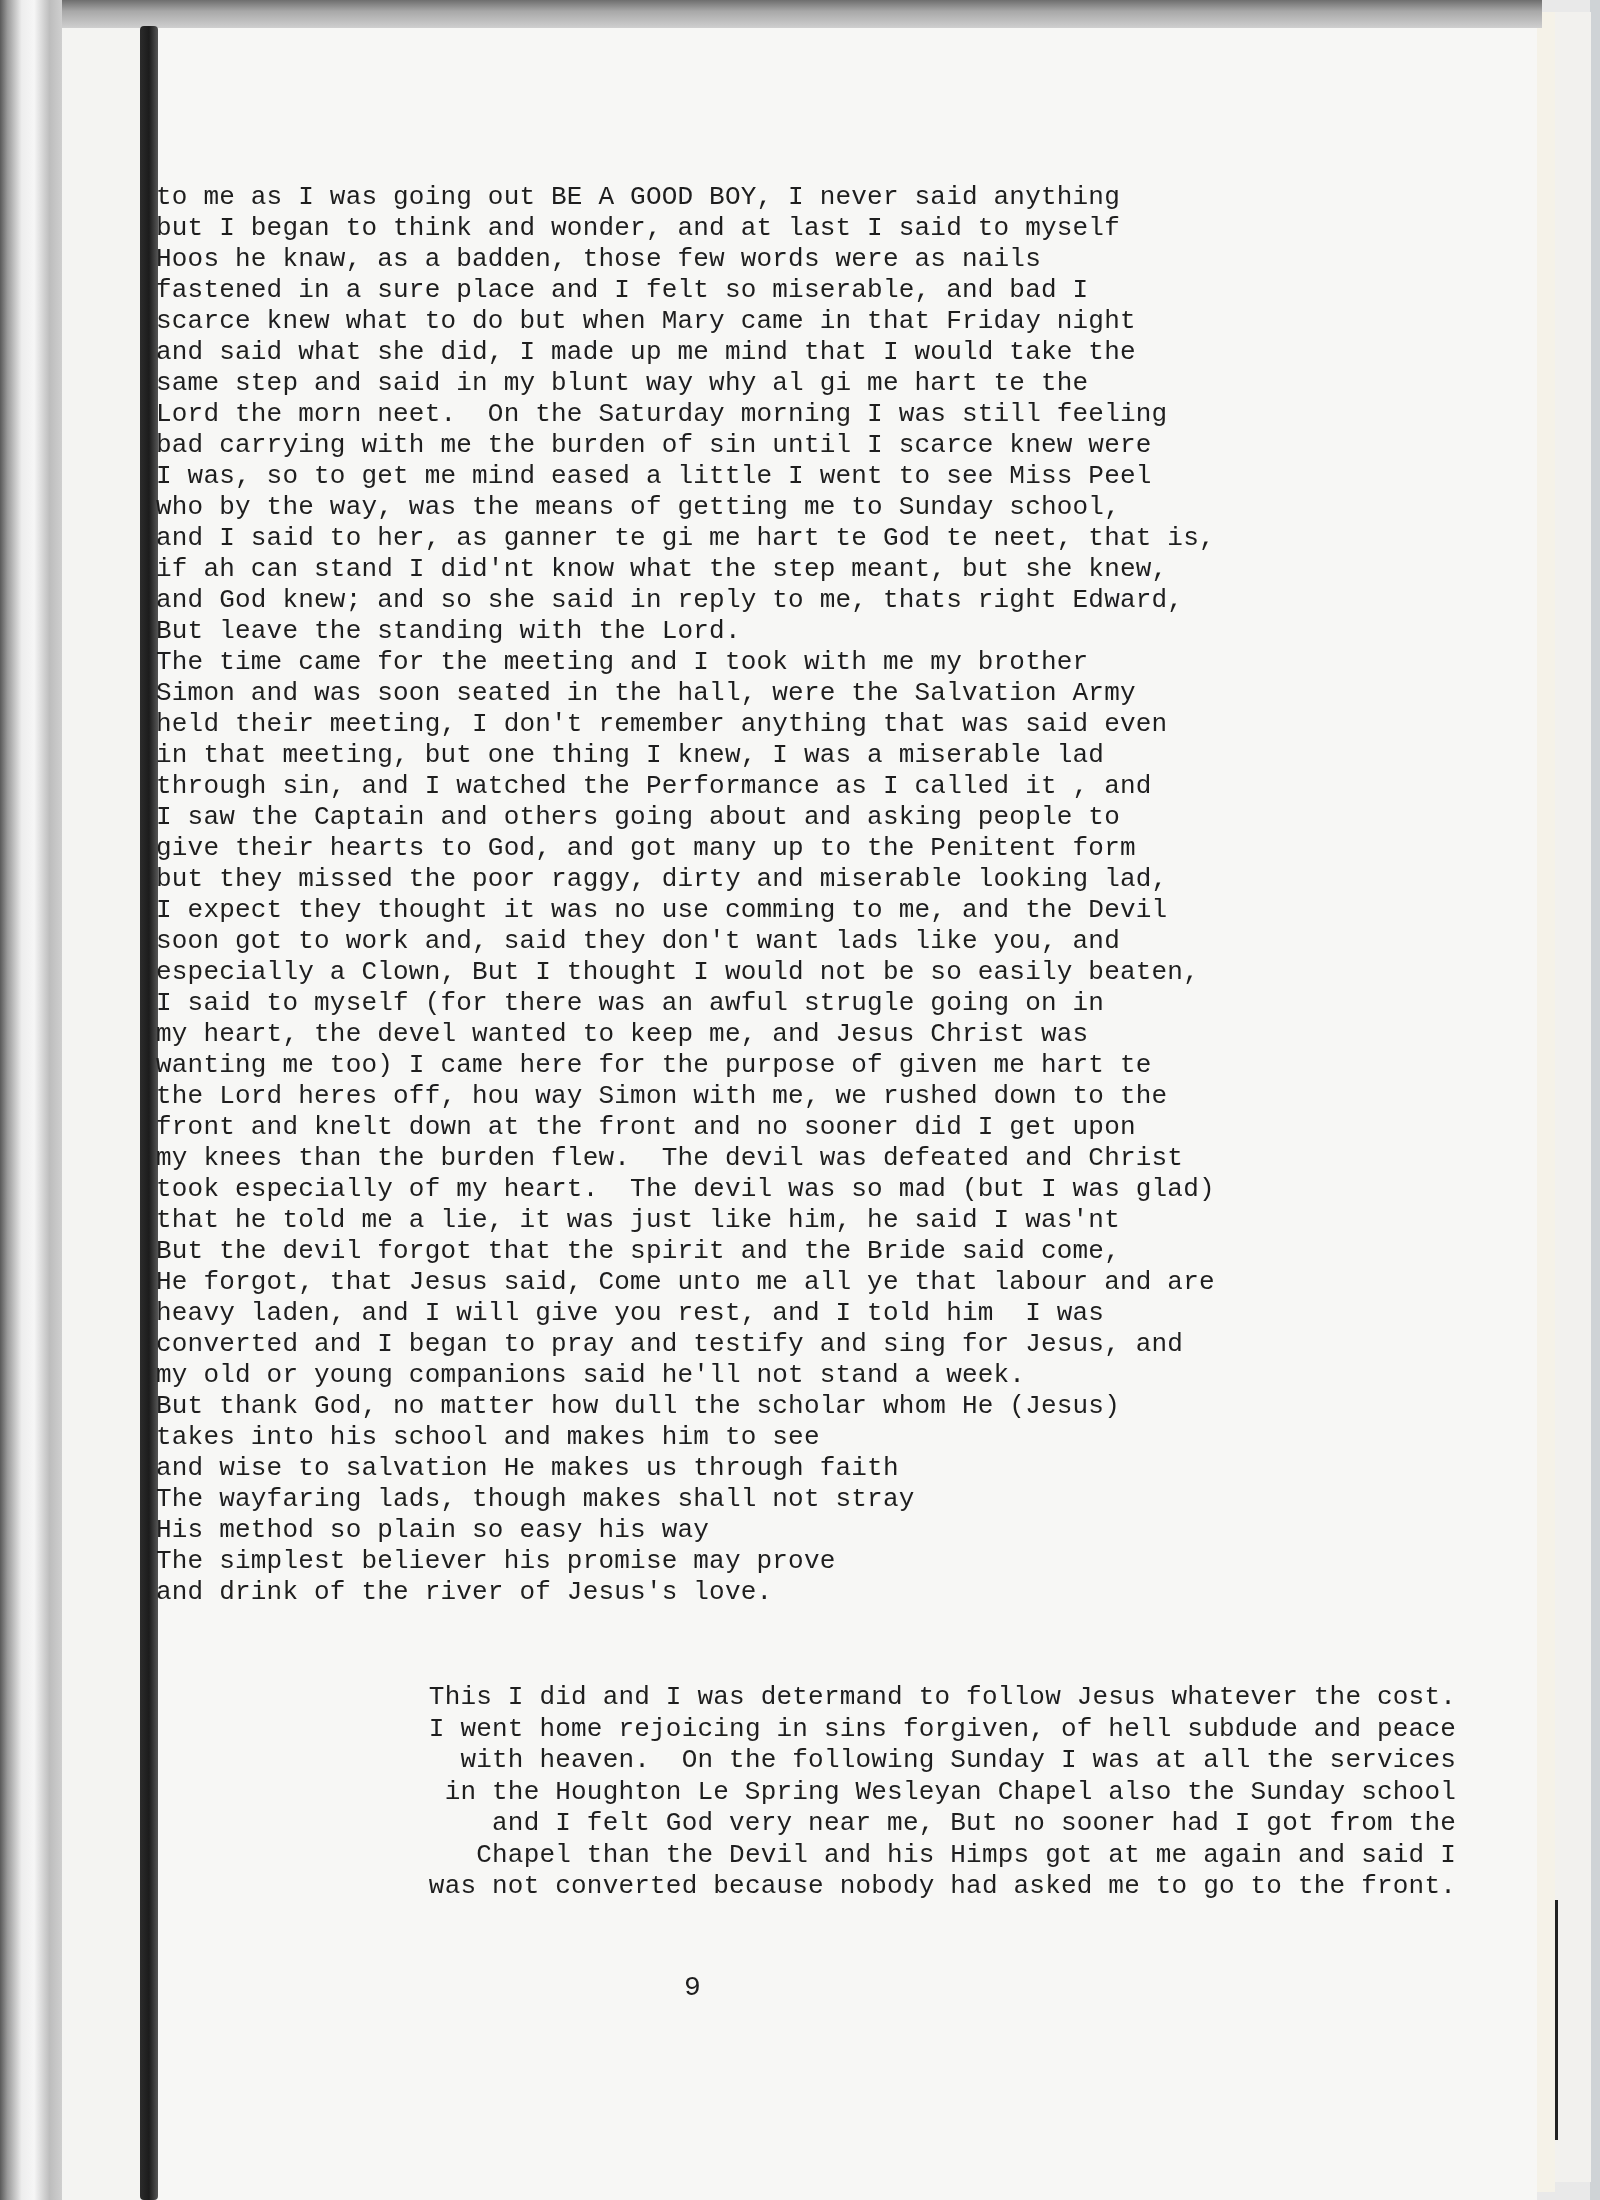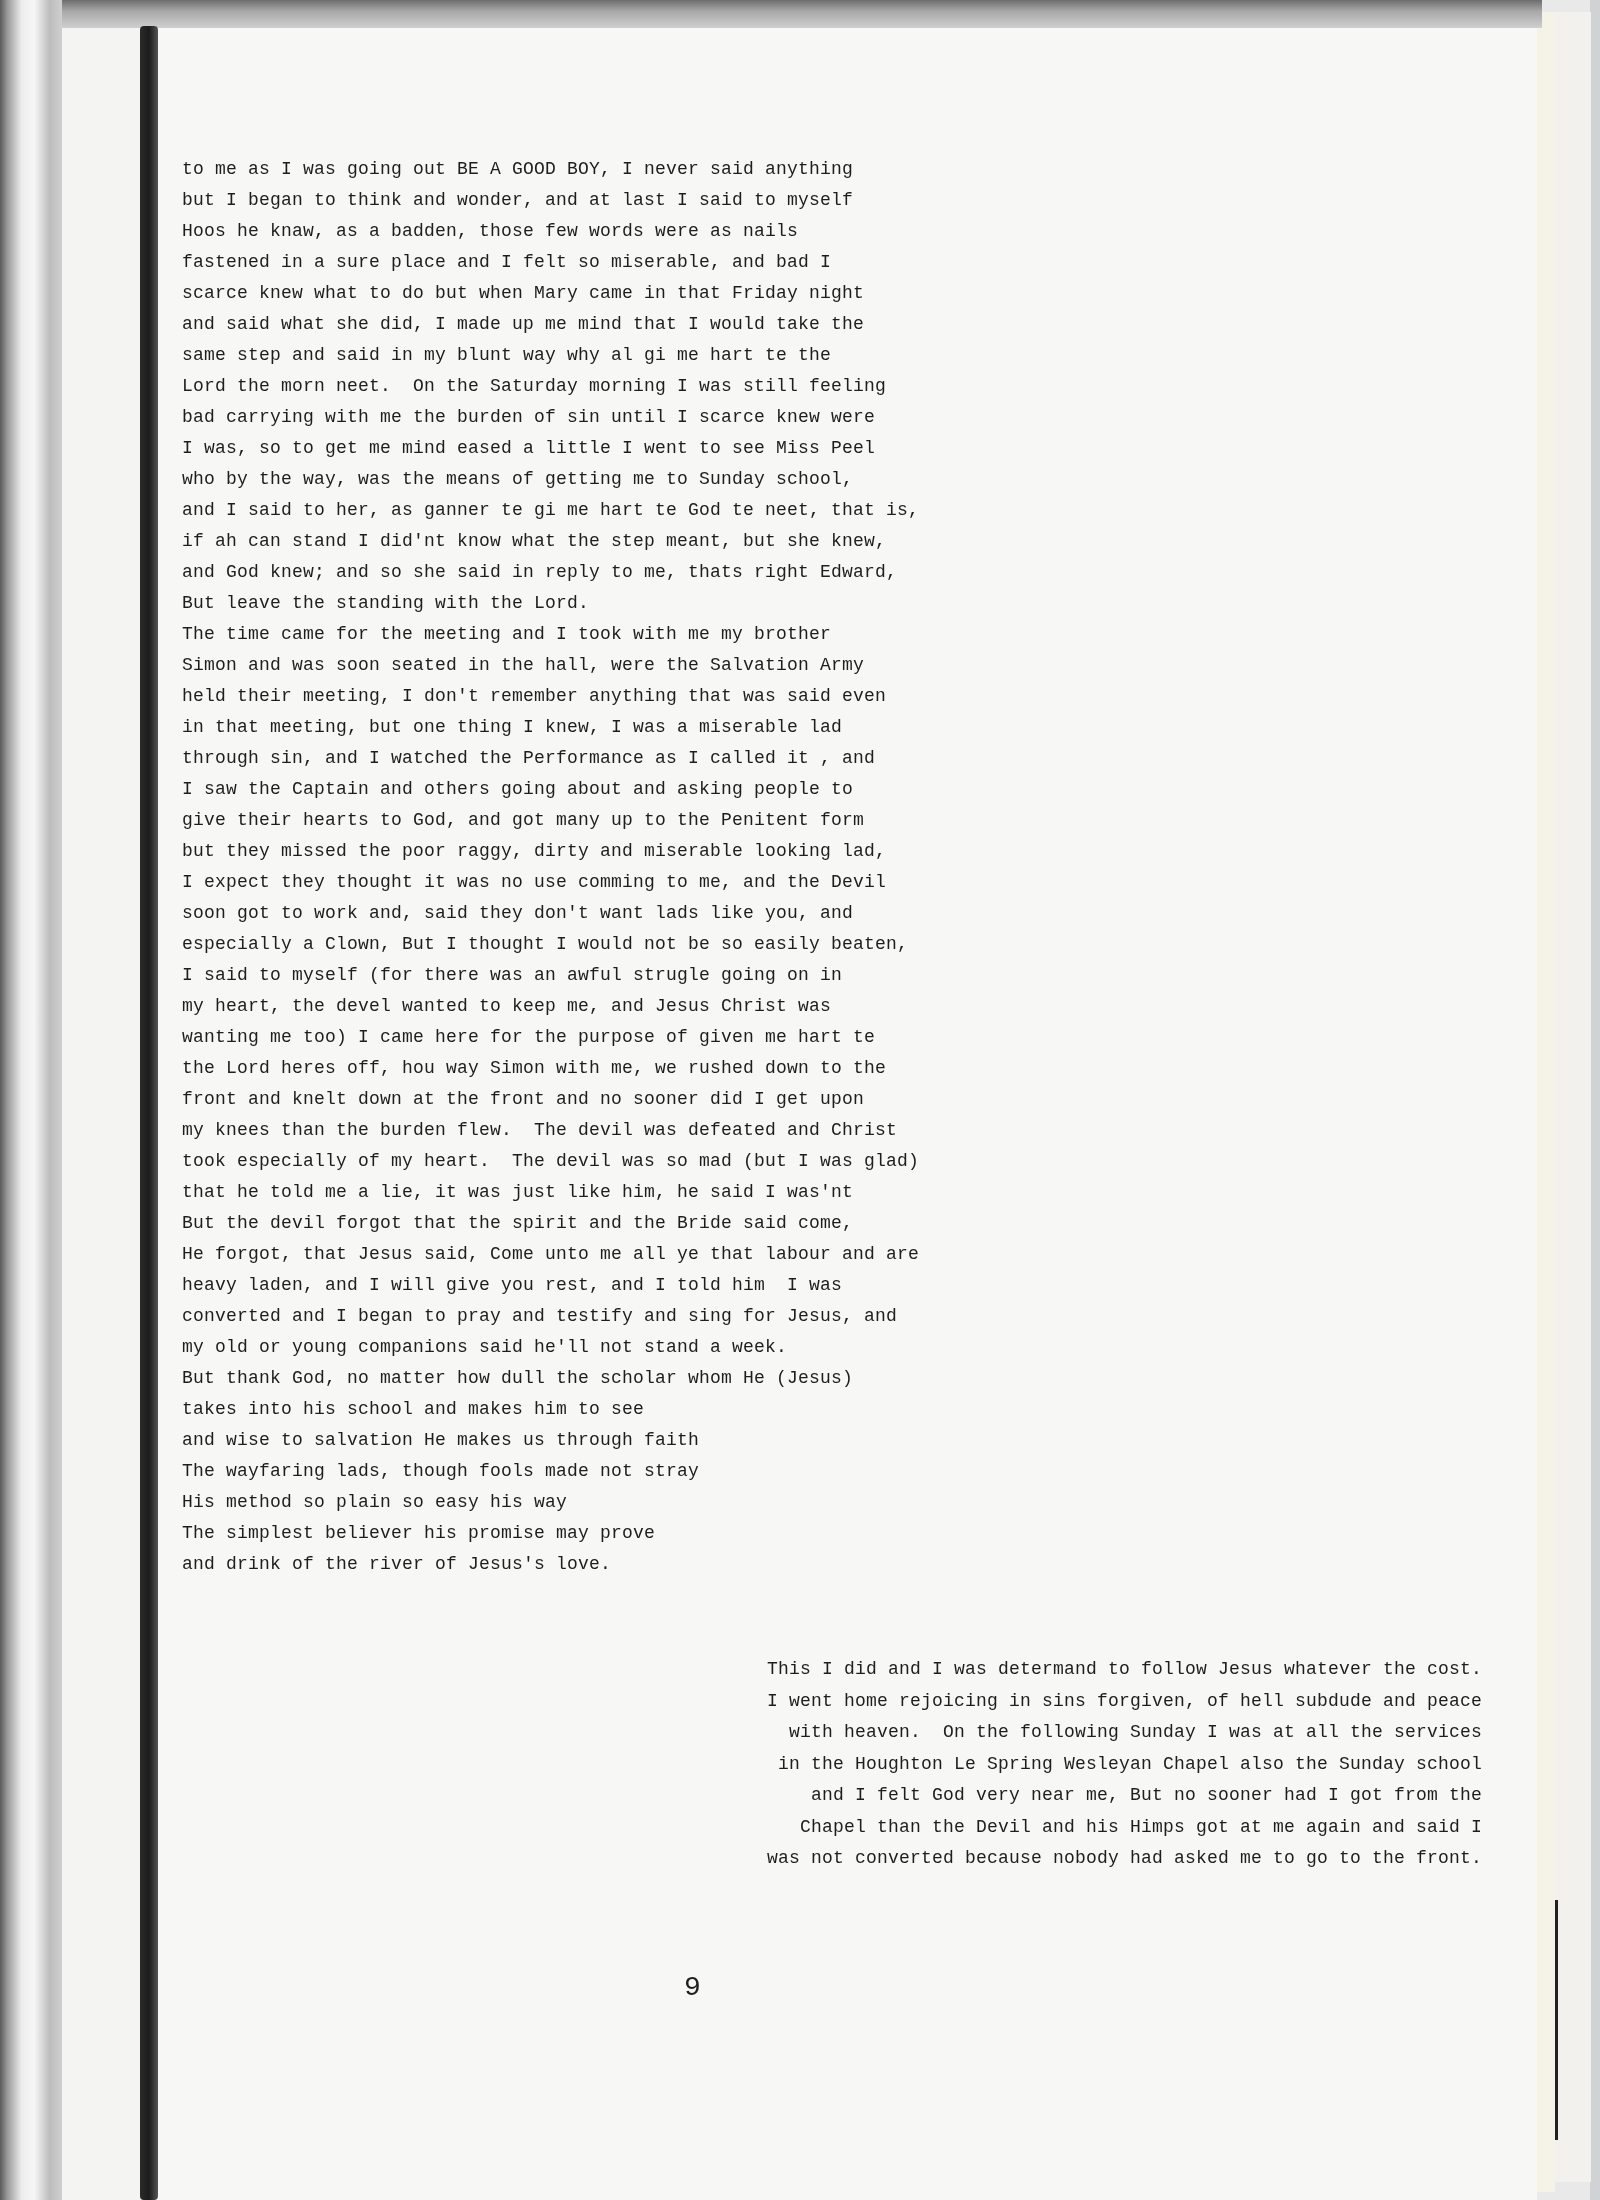--- a/index.html
+++ b/index.html
@@ -39,22 +39,22 @@
   }
   .right-stack-edge {
     position: absolute; left: 1555px; top: 1900px; width: 3px; height: 240px;
     background: #222;
   }
   .right-bg {
     position: absolute; left: 1590px; top: 0; width: 10px; height: 2200px;
     background: #cfd3d6;
   }
   .text-block {
-    position: absolute; left: 182px; width: 1300px;
-    color: #1e1e1e; font-size: 18px; letter-spacing: 0.2px;
+    position: absolute; left: 156px; width: 1300px;
+    color: #1e1e1e; font-size: 26px; letter-spacing: 0.2px; margin-top: 28px;
   }
   .text-block .line {
     height: 31px; line-height: 31px; white-space: pre;
   }
   #block-a { top: 154px; }
   #block-b { top: 1654px; }
   #block-b .line { height: 31.5px; line-height: 31.5px; text-align: right; }
   .page-number {
     position: absolute; left: 684px; top: 1972px;
     font-size: 28px; color: #1e1e1e;
@@ -109,21 +109,21 @@
   <div class="line">took especially of my heart.  The devil was so mad (but I was glad)</div>
   <div class="line">that he told me a lie, it was just like him, he said I was'nt</div>
   <div class="line">But the devil forgot that the spirit and the Bride said come,</div>
   <div class="line">He forgot, that Jesus said, Come unto me all ye that labour and are</div>
   <div class="line">heavy laden, and I will give you rest, and I told him  I was</div>
   <div class="line">converted and I began to pray and testify and sing for Jesus, and</div>
   <div class="line">my old or young companions said he'll not stand a week.</div>
   <div class="line">But thank God, no matter how dull the scholar whom He (Jesus)</div>
   <div class="line">takes into his school and makes him to see</div>
   <div class="line">and wise to salvation He makes us through faith</div>
-  <div class="line">The wayfaring lads, though fools made not stray</div>
+  <div class="line">The wayfaring lads, though makes shall not stray</div>
   <div class="line">His method so plain so easy his way</div>
   <div class="line">The simplest believer his promise may prove</div>
   <div class="line">and drink of the river of Jesus's love.</div>
 </div>
 
 <div class="text-block" id="block-b">
   <div class="line">This I did and I was determand to follow Jesus whatever the cost.</div>
   <div class="line">I went home rejoicing in sins forgiven, of hell subdude and peace</div>
   <div class="line">with heaven.  On the following Sunday I was at all the services</div>
   <div class="line">in the Houghton Le Spring Wesleyan Chapel also the Sunday school</div>

